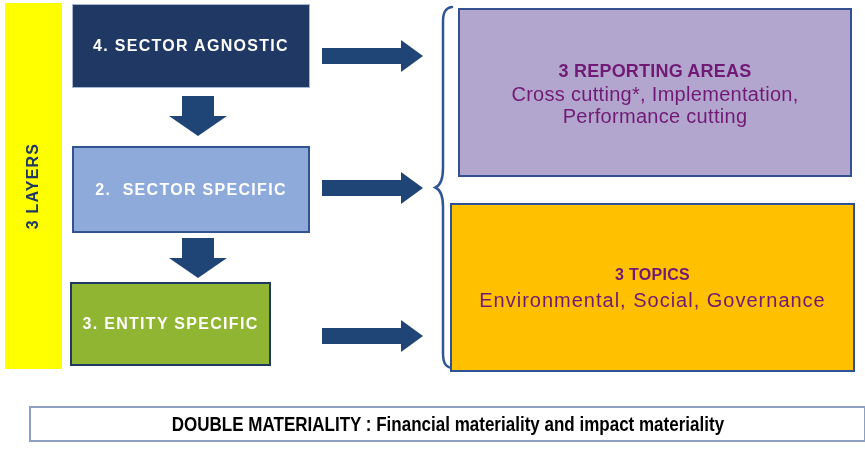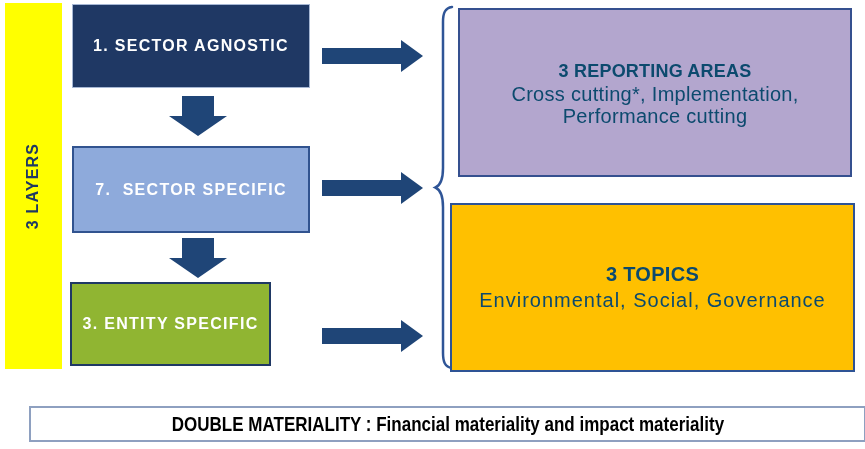--- a/index.html
+++ b/index.html
@@ -11,49 +11,49 @@
   .yellow-bar span { transform:rotate(-90deg); white-space:nowrap; font-weight:bold; font-size:16px;
     letter-spacing:1.2px; color:#1F3864; }
 
   .layer-box { position:absolute; display:flex; align-items:center; justify-content:center;
     font-weight:bold; font-size:16px; letter-spacing:1.3px; color:#ffffff; white-space:pre; }
   #layer1 { left:72px; top:4px; width:238px; height:84px; background:#1F3864; border:1px solid #A6B7D4; }
   #layer2 { left:72px; top:146px; width:238px; height:87px; background:#8EAADB; border:2px solid #31538F; }
   #layer3 { left:70px; top:282px; width:201px; height:84px; background:#90B532; border:2px solid #1F3864; }
 
   .right-box { position:absolute; display:flex; flex-direction:column; align-items:center; justify-content:center;
-    text-align:center; color:#0c4a6e; }
+    text-align:center; color:#701a75; }
   #reporting { left:458px; top:8px; width:394px; height:169px; background:#B3A6CE; border:2px solid #35508F; }
   #topics { left:450px; top:203px; width:405px; height:169px; background:#FFC000; border:2px solid #2E5395; }
   #reporting .title { font-weight:bold; font-size:18px; letter-spacing:0.2px; line-height:24px; }
   #reporting .line { font-size:20px; line-height:22px; letter-spacing:0.3px; }
-  #topics .title { font-weight:bold; font-size:20px; letter-spacing:0.3px; line-height:25px; }
+  #topics .title { font-weight:bold; font-size:16px; letter-spacing:0.3px; line-height:25px; }
   #topics .line { font-size:20px; letter-spacing:1.0px; line-height:26px; }
 
   #svg-overlay { position:absolute; left:0; top:0; }
 
   .bottom-bar { position:absolute; left:13px; top:406px; width:837px; height:36px; background:#ffffff;
     border:2px solid #8EA0C0; display:flex; align-items:center; justify-content:center;margin-left:16px; }
   .bottom-bar span { display:inline-block; transform:scaleX(0.81); transform-origin:center;
     font-weight:bold; font-size:21px; color:#000000; white-space:nowrap; }
 </style>
 </head>
 <body>
 
 <div id="canvas">
 
   <div class="yellow-bar">
     <span>3 LAYERS</span>
   </div>
 
   <div class="layer-box" id="layer1">
-    <span>1. SECTOR AGNOSTIC</span>
+    <span>4. SECTOR AGNOSTIC</span>
   </div>
   <div class="layer-box" id="layer2">
-    <span>7.  SECTOR SPECIFIC</span>
+    <span>2.  SECTOR SPECIFIC</span>
   </div>
   <div class="layer-box" id="layer3">
     <span>3. ENTITY SPECIFIC</span>
   </div>
 
   <svg id="svg-overlay" width="865" height="449" viewBox="0 0 865 449">
 
     <polygon fill="#1F4577" points="182,96 214,96 214,116 227,116 198,136 169,116 182,116"></polygon>
     <polygon fill="#1F4577" points="182,238 214,238 214,258 227,258 198,278 169,258 182,258"></polygon>
 

